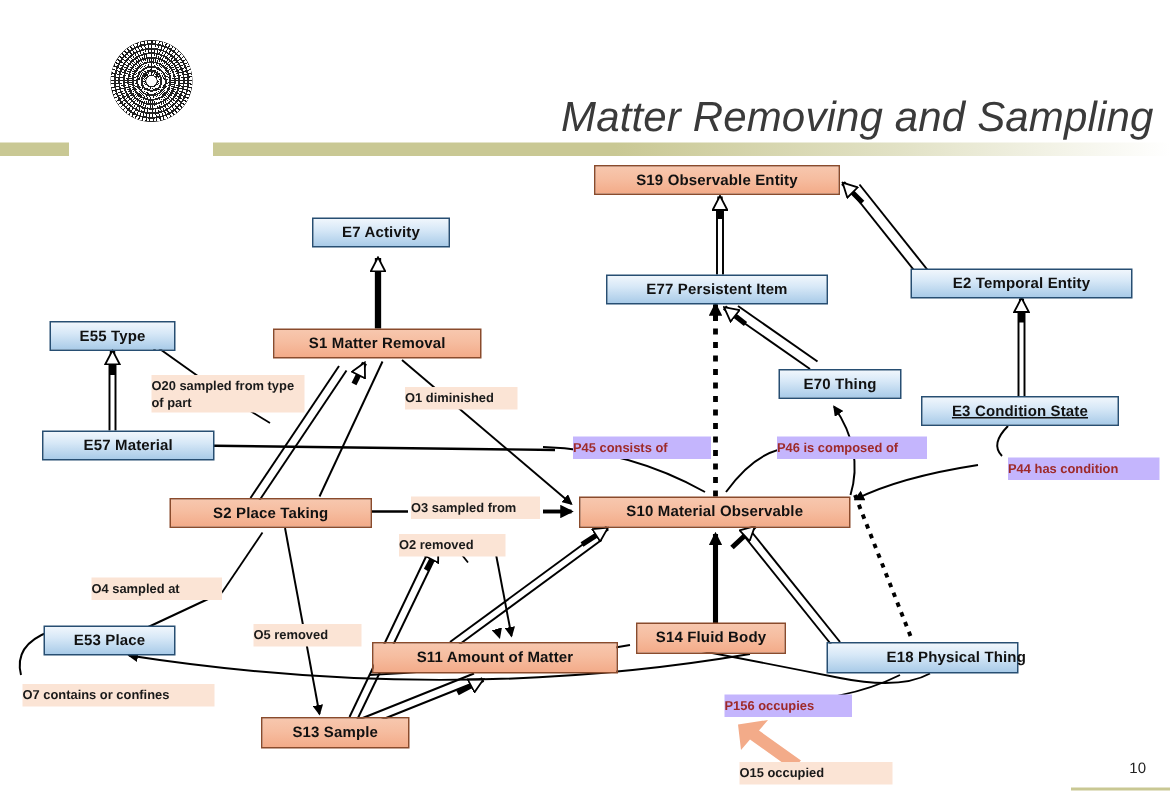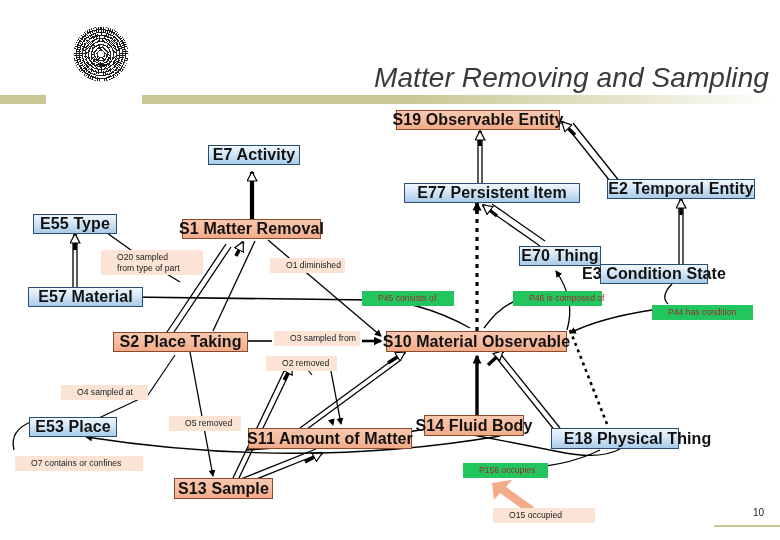--- a/index.html
+++ b/index.html
@@ -40,46 +40,46 @@
   }
   .bar-right{
     position:absolute;left:142px;top:95px;width:638px;height:9px;
     background:linear-gradient(to right,#c9c894 0%,#c9c894 42%,#e2e2c6 72%,#f7f7ef 92%,#ffffff 100%);
   }
 
   
   .node{
     position:absolute;
     border:1px solid #6b3a22;
-    font-size:16px;font-weight:bold;color:#111;
+    font-size:10px;font-weight:bold;color:#111;
     display:flex;align-items:center;justify-content:center;
     white-space:nowrap;
     box-sizing:border-box;
     letter-spacing:.1px;
   }
   .node.s{
     background:linear-gradient(to bottom,#f7c7ae 0%,#f6bda0 45%,#f3ab89 100%);
     border-color:#8a4b2c;
   }
   .node.e{
     background:linear-gradient(to bottom,#f0f6fc 0%,#d7e8f7 40%,#a9cbe8 100%);
     border-color:#274e72;
   }
 
   
   .lbl{
     position:absolute;
-    font-size:8.6px;font-weight:normal;
-    padding:2px 16px;
+    font-size:8.6px;font-weight:bold;
+    padding:2px 0;
     white-space:nowrap;
     box-sizing:border-box;
     line-height:1.25;
   }
   .lbl.o{ background:#fbe4d5; color:#1a1a1a; }
-  .lbl.p{ background:#22c55e; color:#9e2a2a; }
+  .lbl.p{ background:#c4b5fd; color:#9e2a2a;margin-left:20px; }
   .lbl.two{ white-space:normal; }
 
   svg.wires{position:absolute;left:0;top:0;width:780px;height:540px;overflow:visible;}
   .pageno{
     position:absolute;right:16px;bottom:22px;font-size:10px;color:#222;
   }
   .botline{
     position:absolute;right:0;bottom:13px;width:66px;height:2px;background:#c9c894;
   }
   .bigarrow{position:absolute;left:490px;top:478px;width:46px;height:36px;}
@@ -230,40 +230,40 @@
     </g>
   </svg>
 
   <svg class="bigarrow" viewBox="0 0 46 36" xmlns="http://www.w3.org/2000/svg">
     <path d="M2,5 L22,2 L16,9 L44,29 L38,35 L10,15 L4,22 z" fill="#f3ab89" stroke="none"></path>
   </svg>
 
   <div id="nodes">
       <div class="node s" style="left: 396px; top: 110px; width: 164px; height: 20px;">S19 Observable Entity</div>
       <div class="node e" style="left: 208px; top: 145px; width: 92px; height: 20px;">E7 Activity</div>
-      <div class="node e" style="left: 404px; top: 183px; width: 176px; height: 20px;">E77 Persistent Item</div>
+      <div class="node e" style="left: 404px; top: 183px; width: 148px; height: 20px;">E77 Persistent Item</div>
       <div class="node e" style="left: 607px; top: 179px; width: 148px; height: 20px;">E2 Temporal Entity</div>
       <div class="node e" style="left: 33px; top: 214px; width: 84px; height: 20px;">E55 Type</div>
       <div class="node s" style="left: 182px; top: 219px; width: 139px; height: 20px;">S1 Matter Removal</div>
       <div class="node e" style="left: 519px; top: 246px; width: 82px; height: 20px;">E70 Thing</div>
-      <div class="node e" style="left: 600px; top: 264px; width: 108px; height: 20px;">E3 Condition State</div>
+      <div class="node e" style="left: 614px; top: 264px; width: 132px; height: 20px; text-decoration: underline;">E3 Condition State</div>
       <div class="node e" style="left: 28px; top: 287px; width: 115px; height: 20px;">E57 Material</div>
       <div class="node s" style="left: 113px; top: 332px; width: 135px; height: 20px;">S2 Place Taking</div>
       <div class="node s" style="left: 386px; top: 331px; width: 181px; height: 21px;">S10 Material Observable</div>
       <div class="node e" style="left: 29px; top: 417px; width: 88px; height: 20px;">E53 Place</div>
       <div class="node s" style="left: 248px; top: 428px; width: 164px; height: 21px;">S11 Amount of Matter</div>
       <div class="node s" style="left: 424px; top: 415px; width: 100px; height: 21px;">S14 Fluid Body</div>
       <div class="node e" style="left: 551px; top: 428px; width: 128px; height: 21px; padding-left: 45px;">E18 Physical Thing</div>
       <div class="node s" style="left: 174px; top: 478px; width: 99px; height: 21px;">S13 Sample</div>
     </div>
   <div id="labels">
       <div class="lbl o two" style="left: 101px; top: 250px; width: 102px;">O20 sampled from type of part</div>
       <div class="lbl o" style="left: 270px; top: 258px; width: 75px;">O1 diminished</div>
       <div class="lbl p" style="left: 362px; top: 291px; width: 92px;">P45  consists of</div>
-      <div class="lbl p" style="left: 513px; top: 291px; width: 89px;">P46  is composed of</div>
+      <div class="lbl p" style="left: 498px; top: 291px; width: 100px;">P46  is composed of</div>
       <div class="lbl p" style="left: 652px; top: 305px; width: 101px;">P44 has condition</div>
       <div class="lbl o" style="left: 274px; top: 331px; width: 86px;">O3 sampled from</div>
       <div class="lbl o" style="left: 266px; top: 356px; width: 71px;">O2 removed</div>
       <div class="lbl o" style="left: 61px; top: 385px; width: 87px;">O4 sampled at</div>
       <div class="lbl o" style="left: 169px; top: 416px; width: 72px;">O5 removed</div>
       <div class="lbl o" style="left: 15px; top: 456px; width: 128px;">O7 contains or confines</div>
       <div class="lbl p" style="left: 463px; top: 463px; width: 85px;">P156 occupies</div>
       <div class="lbl o" style="left: 493px; top: 508px; width: 102px;">O15 occupied</div>
     </div>
 

